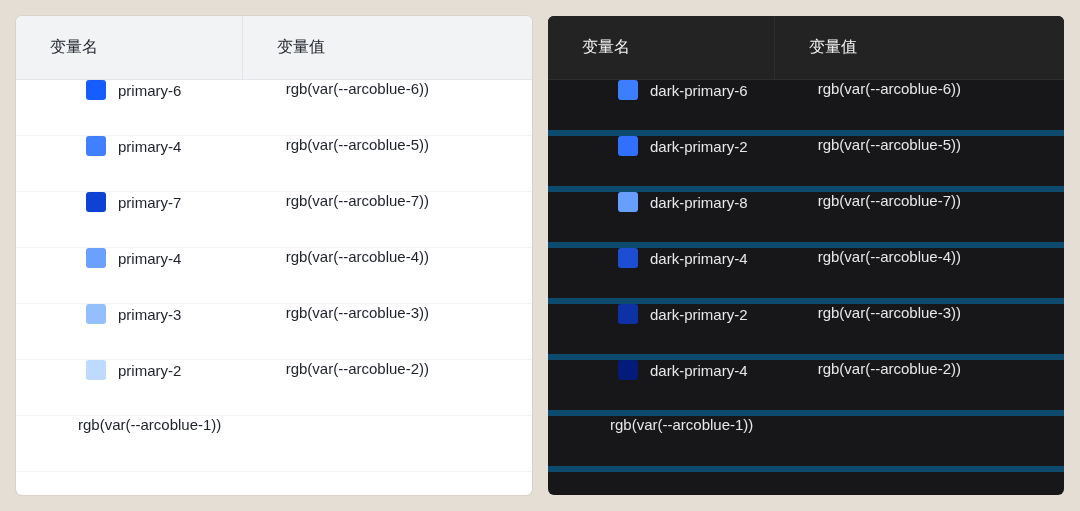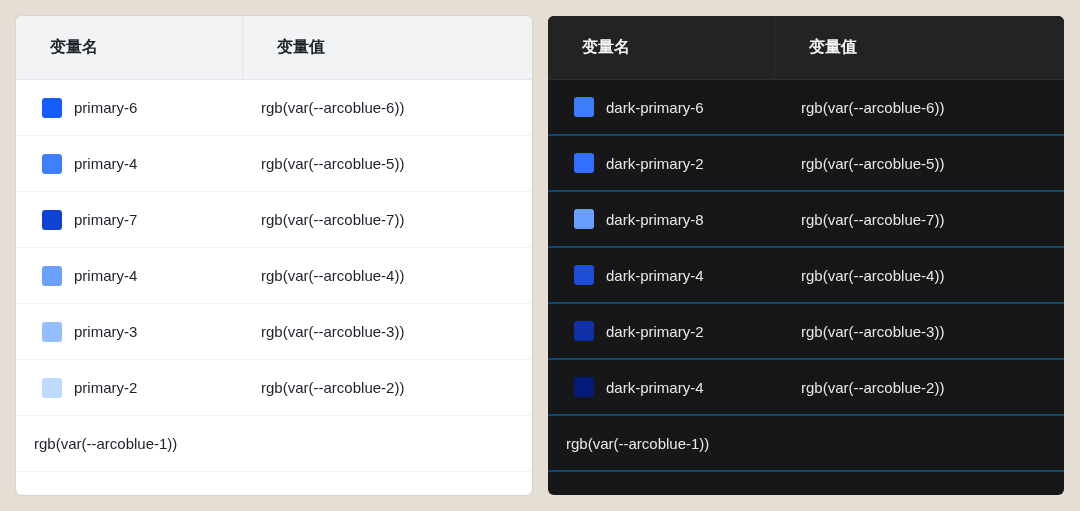--- a/index.html
+++ b/index.html
@@ -32,54 +32,55 @@
   .thead {
     display: flex;
     height: 64px;
     align-items: stretch;
   }
   .th {
     flex: 1;
     display: flex;
     align-items: center;
     padding: 0 18px 0 34px;
-    font-weight: 700;
+    font-weight: 400;
     font-size: 16px;
   }
   .th.name { flex: 0 0 44%; }
   .th.val  { flex: 0 0 56%; }
 
   .light .thead { background: #f7f8fa; border-bottom: 1px solid #e5e6eb; }
   .light .th { color: #1d2129; background: #f2f3f5; border-right: 1px solid #e5e6eb; }
   .light .th:last-child { border-right: none; }
 
   .dark .thead { background: #232324; border-bottom: 1px solid #2e2e30; }
   .dark .th { color: #f6f6f6; }
   .dark .th.name { border-right: 1px solid #2e2e30; }
 
   .tbody { display: flex; flex-direction: column; }
   .row {
     display: flex;
     height: 56px;
-    align-items: center;
+    align-items: flex-start;
+    padding-left: 44px;
   }
   .cell {
     display: flex;
     align-items: center;
     padding: 0 18px;
     font-size: 15px;
     gap: 12px;
   }
   .cell.name { flex: 0 0 44%; }
   .cell.val  { flex: 0 0 56%; }
 
   .light .row { border-bottom: 1px solid #f2f3f5; }
   .light .cell { color: #1d2129; }
 
-  .dark .row { border-bottom: 2px solid #0c4a6e; gap: 8px; }
+  .dark .row { border-bottom: 6px solid #0c4a6e; }
   .dark .cell { color: #e8e8e8; }
 
   .swatch {
     width: 20px;
     height: 20px;
     border-radius: 3px;
     flex: 0 0 20px;
     margin-left: 8px;
   }
 </style>

